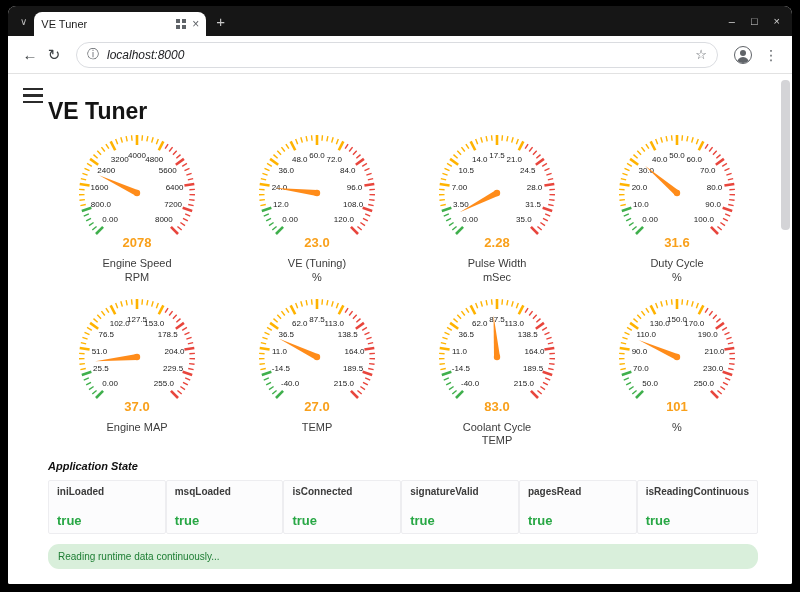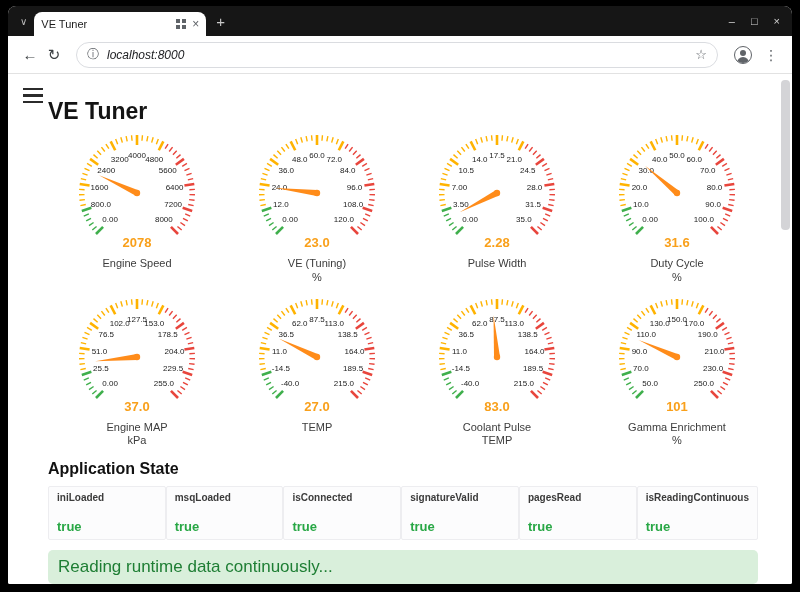--- a/index.html
+++ b/index.html
@@ -44,28 +44,28 @@
   .hamburger span { display:block; width:20px; height:2.4px; background:#2b2b2b; margin:4px 0; }
   .main { padding:8px 34px 0 40px; }
   h1.page-title { font-size:23px; color:#141414; margin:16px 0 3px; }
   .subtitle { font-size:12px; color:#8b8b8b; margin-bottom:4px; }
 
   #gauges-grid { display:grid; grid-template-columns:repeat(4, 178px); gap:8px 2px; margin-top:4px; }
   .gauge-card { text-align:center; }
   #gauges-grid svg text { font-family:"Liberation Sans",sans-serif; }
   .gauge-label, .gauge-units { font-size:11px; color:#3c3c3c; line-height:1.25; }
 
-  .state-heading { font-size:16px; font-weight:bold; color:#111; margin:12px 0 8px; }
+  .state-heading { font-size:11px; font-weight:bold; color:#111; margin:12px 0 8px;font-style:italic; }
   #state-grid { display:grid; grid-template-columns:repeat(6,1fr); }
   .state-cell { background:#fcfcfd; border:1px solid #ededf0; border-radius:2px; padding:5px 8px; }
   .state-key { font-size:10px; font-weight:600; color:#3b3b3b; }
   .state-val { font-size:13px; font-weight:600; margin-top:16px; }
 
-  .banner { margin-top:10px; background:#d9efdb; color:#1e7e34; font-size:17px;
-            padding:7px 10px; border-radius:5px; }
+  .banner { margin-top:10px; background:#d9efdb; color:#1e7e34; font-size:10px;
+            padding:7px 10px; border-radius:11px; }
 
   .scroll-thumb { position:absolute; right:2px; top:6px; width:9px; height:150px;
                   background:#d4d4d7; border-radius:4px; }
 </style>
 </head>
 <body>
 
 <div class="frame">
 
   <div class="titlebar">
@@ -169,21 +169,21 @@
               <text x="66.74836100989722" y="32.64175208084202" text-anchor="middle" font-size="8" fill="#222">3200</text>
               <text x="84" y="28.5" text-anchor="middle" font-size="8" fill="#222">4000</text>
               <text x="101.25163899010278" y="32.641752080842025" text-anchor="middle" font-size="8" fill="#222">4800</text>
               <text x="114.742645786248" y="44.16416041288602" text-anchor="middle" font-size="8" fill="#222">5600</text>
               <text x="121.53215694261525" y="60.55549032847123" text-anchor="middle" font-size="8" fill="#222">6400</text>
               <text x="120.14014761921584" y="78.242645786248" text-anchor="middle" font-size="8" fill="#222">7200</text>
               <text x="110.87005768508881" y="93.3700576850888" text-anchor="middle" font-size="8" fill="#222">8000</text>
               <polygon points="85.27413906624467,61.28401589845059 82.72586093375533,66.71598410154941 45.97622257830823,46.16205307257465" fill="#ff8c1a"></polygon>
               <circle cx="84" cy="64" r="3.2" fill="#ff8c1a"></circle>
               <text x="84" y="118" text-anchor="middle" font-size="13" font-weight="bold" fill="#f9a01b">2078</text>
-            </svg><div class="gauge-label">Engine Speed</div></div>
+            </svg><div class="gauge-label">Engine Speed</div><div class="gauge-units">RPM</div></div>
           <div class="gauge-card"><svg viewBox="0 0 168 124" width="168" height="124">
               <line x1="50.058874503045715" y1="97.94112549695427" x2="42.98780669118023" y2="105.01219330881975" stroke="#3faf4c" stroke-width="2.6"></line>
               <line x1="43.548054754271064" y1="97.46475946180621" x2="39.310231919004224" y2="100.97059140542399" stroke="#3faf4c" stroke-width="1.4"></line>
               <line x1="40.57826985058549" y1="93.50937733723684" x2="36.0293266920754" y2="96.60083591542354" stroke="#3faf4c" stroke-width="1.4"></line>
               <line x1="37.99389929769717" y1="89.29206789034006" x2="33.17421255745592" y2="91.9417130978995" stroke="#3faf4c" stroke-width="1.4"></line>
               <line x1="35.81788215159099" y1="84.85026425832599" x2="30.7702317103291" y2="87.03457765681729" stroke="#3faf4c" stroke-width="1.4"></line>
               <line x1="38.34928721783263" y1="78.83281572999749" x2="28.838722054881096" y2="81.92298567374696" stroke="#3faf4c" stroke-width="2.6"></line>
               <line x1="32.764369998215756" y1="75.45252017331846" x2="27.39682780755264" y2="76.65230800099944" stroke="#ffb300" stroke-width="1.4"></line>
               <line x1="31.913978180989915" y1="70.57999476212595" x2="26.45734732376028" y2="71.26932754672963" stroke="#ffb300" stroke-width="1.4"></line>
               <line x1="31.52590558079909" y1="65.64906485160174" x2="26.02861949878757" y2="65.82182402653144" stroke="#ffb300" stroke-width="1.4"></line>
@@ -303,21 +303,21 @@
               <text x="66.74836100989722" y="32.64175208084202" text-anchor="middle" font-size="8" fill="#222">14.0</text>
               <text x="84" y="28.5" text-anchor="middle" font-size="8" fill="#222">17.5</text>
               <text x="101.25163899010278" y="32.641752080842025" text-anchor="middle" font-size="8" fill="#222">21.0</text>
               <text x="114.742645786248" y="44.16416041288602" text-anchor="middle" font-size="8" fill="#222">24.5</text>
               <text x="121.53215694261525" y="60.55549032847123" text-anchor="middle" font-size="8" fill="#222">28.0</text>
               <text x="120.14014761921584" y="78.242645786248" text-anchor="middle" font-size="8" fill="#222">31.5</text>
               <text x="110.87005768508881" y="93.3700576850888" text-anchor="middle" font-size="8" fill="#222">35.0</text>
               <polygon points="82.61886940563262,61.336829280481176 85.38113059436738,66.66317071951883 46.71560992673643,83.33582832114323" fill="#ff8c1a"></polygon>
               <circle cx="84" cy="64" r="3.2" fill="#ff8c1a"></circle>
               <text x="84" y="118" text-anchor="middle" font-size="13" font-weight="bold" fill="#f9a01b">2.28</text>
-            </svg><div class="gauge-label">Pulse Width</div></div>
+            </svg><div class="gauge-label">Pulse Width</div><div class="gauge-units">mSec</div></div>
           <div class="gauge-card"><svg viewBox="0 0 168 124" width="168" height="124">
               <line x1="50.058874503045715" y1="97.94112549695427" x2="42.98780669118023" y2="105.01219330881975" stroke="#3faf4c" stroke-width="2.6"></line>
               <line x1="43.548054754271064" y1="97.46475946180621" x2="39.310231919004224" y2="100.97059140542399" stroke="#3faf4c" stroke-width="1.4"></line>
               <line x1="40.57826985058549" y1="93.50937733723684" x2="36.0293266920754" y2="96.60083591542354" stroke="#3faf4c" stroke-width="1.4"></line>
               <line x1="37.99389929769717" y1="89.29206789034006" x2="33.17421255745592" y2="91.9417130978995" stroke="#3faf4c" stroke-width="1.4"></line>
               <line x1="35.81788215159099" y1="84.85026425832599" x2="30.7702317103291" y2="87.03457765681729" stroke="#3faf4c" stroke-width="1.4"></line>
               <line x1="38.34928721783263" y1="78.83281572999749" x2="28.838722054881096" y2="81.92298567374696" stroke="#3faf4c" stroke-width="2.6"></line>
               <line x1="32.764369998215756" y1="75.45252017331846" x2="27.39682780755264" y2="76.65230800099944" stroke="#ffb300" stroke-width="1.4"></line>
               <line x1="31.913978180989915" y1="70.57999476212595" x2="26.45734732376028" y2="71.26932754672963" stroke="#ffb300" stroke-width="1.4"></line>
               <line x1="31.52590558079909" y1="65.64906485160174" x2="26.02861949878757" y2="65.82182402653144" stroke="#ffb300" stroke-width="1.4"></line>
@@ -437,21 +437,21 @@
               <text x="66.74836100989722" y="32.64175208084202" text-anchor="middle" font-size="8" fill="#222">102.0</text>
               <text x="84" y="28.5" text-anchor="middle" font-size="8" fill="#222">127.5</text>
               <text x="101.25163899010278" y="32.641752080842025" text-anchor="middle" font-size="8" fill="#222">153.0</text>
               <text x="114.742645786248" y="44.16416041288602" text-anchor="middle" font-size="8" fill="#222">178.5</text>
               <text x="121.53215694261525" y="60.55549032847123" text-anchor="middle" font-size="8" fill="#222">204.0</text>
               <text x="120.14014761921584" y="78.242645786248" text-anchor="middle" font-size="8" fill="#222">229.5</text>
               <text x="110.87005768508881" y="93.3700576850888" text-anchor="middle" font-size="8" fill="#222">255.0</text>
               <polygon points="83.6956054438827,61.01548262625158 84.3043945561173,66.98451737374842 42.21675676752216,68.26152378564231" fill="#ff8c1a"></polygon>
               <circle cx="84" cy="64" r="3.2" fill="#ff8c1a"></circle>
               <text x="84" y="118" text-anchor="middle" font-size="13" font-weight="bold" fill="#f9a01b">37.0</text>
-            </svg><div class="gauge-label">Engine MAP</div><div class="gauge-units">kPa</div></div>
+            </svg><div class="gauge-label">Engine MAP</div></div>
           <div class="gauge-card"><svg viewBox="0 0 168 124" width="168" height="124">
               <line x1="50.058874503045715" y1="97.94112549695427" x2="42.98780669118023" y2="105.01219330881975" stroke="#3faf4c" stroke-width="2.6"></line>
               <line x1="43.548054754271064" y1="97.46475946180621" x2="39.310231919004224" y2="100.97059140542399" stroke="#3faf4c" stroke-width="1.4"></line>
               <line x1="40.57826985058549" y1="93.50937733723684" x2="36.0293266920754" y2="96.60083591542354" stroke="#3faf4c" stroke-width="1.4"></line>
               <line x1="37.99389929769717" y1="89.29206789034006" x2="33.17421255745592" y2="91.9417130978995" stroke="#3faf4c" stroke-width="1.4"></line>
               <line x1="35.81788215159099" y1="84.85026425832599" x2="30.7702317103291" y2="87.03457765681729" stroke="#3faf4c" stroke-width="1.4"></line>
               <line x1="38.34928721783263" y1="78.83281572999749" x2="28.838722054881096" y2="81.92298567374696" stroke="#3faf4c" stroke-width="2.6"></line>
               <line x1="32.764369998215756" y1="75.45252017331846" x2="27.39682780755264" y2="76.65230800099944" stroke="#ffb300" stroke-width="1.4"></line>
               <line x1="31.913978180989915" y1="70.57999476212595" x2="26.45734732376028" y2="71.26932754672963" stroke="#ffb300" stroke-width="1.4"></line>
               <line x1="31.52590558079909" y1="65.64906485160174" x2="26.02861949878757" y2="65.82182402653144" stroke="#ffb300" stroke-width="1.4"></line>
@@ -571,21 +571,21 @@
               <text x="66.74836100989722" y="32.64175208084202" text-anchor="middle" font-size="8" fill="#222">62.0</text>
               <text x="84" y="28.5" text-anchor="middle" font-size="8" fill="#222">87.5</text>
               <text x="101.25163899010278" y="32.641752080842025" text-anchor="middle" font-size="8" fill="#222">113.0</text>
               <text x="114.742645786248" y="44.16416041288602" text-anchor="middle" font-size="8" fill="#222">138.5</text>
               <text x="121.53215694261525" y="60.55549032847123" text-anchor="middle" font-size="8" fill="#222">164.0</text>
               <text x="120.14014761921584" y="78.242645786248" text-anchor="middle" font-size="8" fill="#222">189.5</text>
               <text x="110.87005768508881" y="93.3700576850888" text-anchor="middle" font-size="8" fill="#222">215.0</text>
               <polygon points="86.98963264684649,63.75080803201209 81.01036735315351,64.24919196798791 80.51131244816925,22.145142944149228" fill="#ff8c1a"></polygon>
               <circle cx="84" cy="64" r="3.2" fill="#ff8c1a"></circle>
               <text x="84" y="118" text-anchor="middle" font-size="13" font-weight="bold" fill="#f9a01b">83.0</text>
-            </svg><div class="gauge-label">Coolant Pulse</div><div class="gauge-units">TEMP</div></div>
+            </svg><div class="gauge-label">Coolant Cycle</div><div class="gauge-units">TEMP</div></div>
           <div class="gauge-card"><svg viewBox="0 0 168 124" width="168" height="124">
               <line x1="50.058874503045715" y1="97.94112549695427" x2="42.98780669118023" y2="105.01219330881975" stroke="#3faf4c" stroke-width="2.6"></line>
               <line x1="43.548054754271064" y1="97.46475946180621" x2="39.310231919004224" y2="100.97059140542399" stroke="#3faf4c" stroke-width="1.4"></line>
               <line x1="40.57826985058549" y1="93.50937733723684" x2="36.0293266920754" y2="96.60083591542354" stroke="#3faf4c" stroke-width="1.4"></line>
               <line x1="37.99389929769717" y1="89.29206789034006" x2="33.17421255745592" y2="91.9417130978995" stroke="#3faf4c" stroke-width="1.4"></line>
               <line x1="35.81788215159099" y1="84.85026425832599" x2="30.7702317103291" y2="87.03457765681729" stroke="#3faf4c" stroke-width="1.4"></line>
               <line x1="38.34928721783263" y1="78.83281572999749" x2="28.838722054881096" y2="81.92298567374696" stroke="#3faf4c" stroke-width="2.6"></line>
               <line x1="32.764369998215756" y1="75.45252017331846" x2="27.39682780755264" y2="76.65230800099944" stroke="#ffb300" stroke-width="1.4"></line>
               <line x1="31.913978180989915" y1="70.57999476212595" x2="26.45734732376028" y2="71.26932754672963" stroke="#ffb300" stroke-width="1.4"></line>
               <line x1="31.52590558079909" y1="65.64906485160174" x2="26.02861949878757" y2="65.82182402653144" stroke="#ffb300" stroke-width="1.4"></line>
@@ -638,21 +638,21 @@
               <text x="66.74836100989722" y="32.64175208084202" text-anchor="middle" font-size="8" fill="#222">130.0</text>
               <text x="84" y="28.5" text-anchor="middle" font-size="8" fill="#222">150.0</text>
               <text x="101.25163899010278" y="32.641752080842025" text-anchor="middle" font-size="8" fill="#222">170.0</text>
               <text x="114.742645786248" y="44.16416041288602" text-anchor="middle" font-size="8" fill="#222">190.0</text>
               <text x="121.53215694261525" y="60.55549032847123" text-anchor="middle" font-size="8" fill="#222">210.0</text>
               <text x="120.14014761921584" y="78.242645786248" text-anchor="middle" font-size="8" fill="#222">230.0</text>
               <text x="110.87005768508881" y="93.3700576850888" text-anchor="middle" font-size="8" fill="#222">250.0</text>
               <polygon points="85.21303078658623,61.25617852060416 82.78696921341377,66.74382147939585 45.58649928845823,47.017568987792714" fill="#ff8c1a"></polygon>
               <circle cx="84" cy="64" r="3.2" fill="#ff8c1a"></circle>
               <text x="84" y="118" text-anchor="middle" font-size="13" font-weight="bold" fill="#f9a01b">101</text>
-            </svg><div class="gauge-label">Gamma Enrichment</div><div class="gauge-units">%</div></div>
+            </svg><div class="gauge-units">%</div></div>
         </div>
 
       <div class="state-heading">Application State</div>
       <div id="state-grid">
           <div class="state-cell">
             <div class="state-key">iniLoaded</div>
             <div class="state-val" style="color: rgb(40, 167, 69);">true</div>
           </div>
           <div class="state-cell">
             <div class="state-key">msqLoaded</div>

